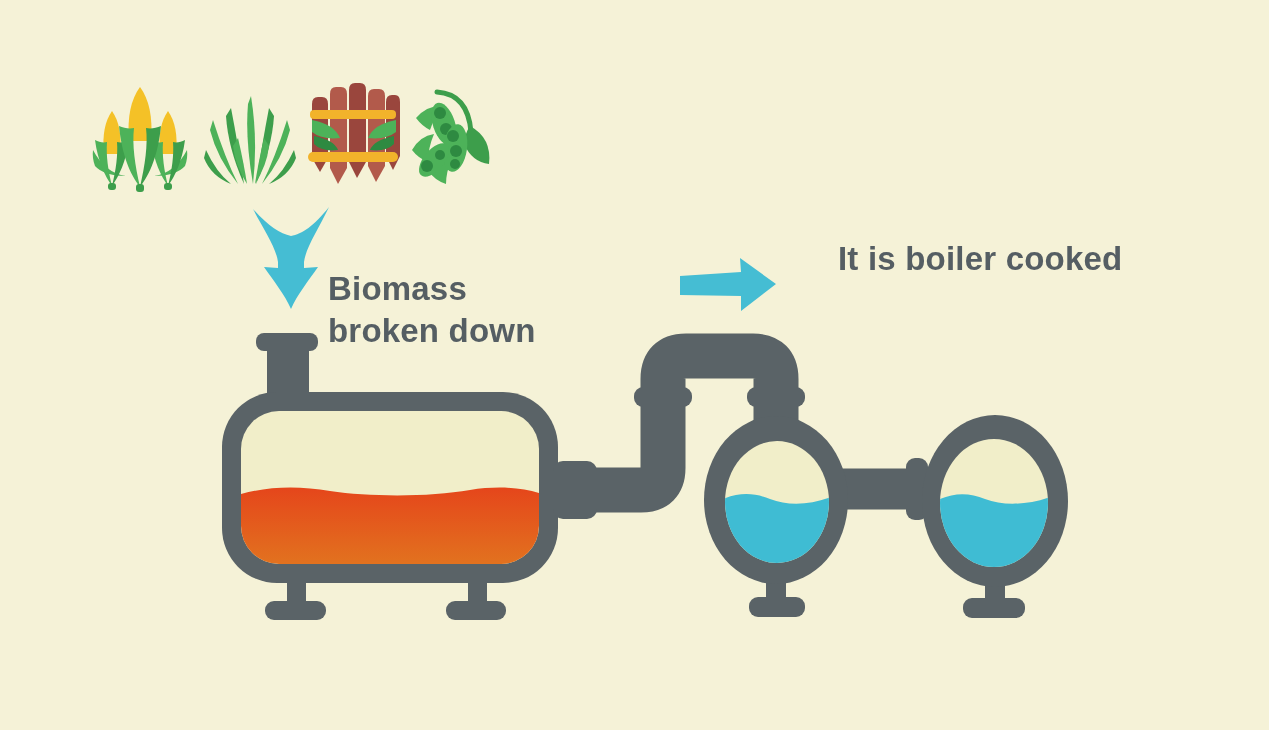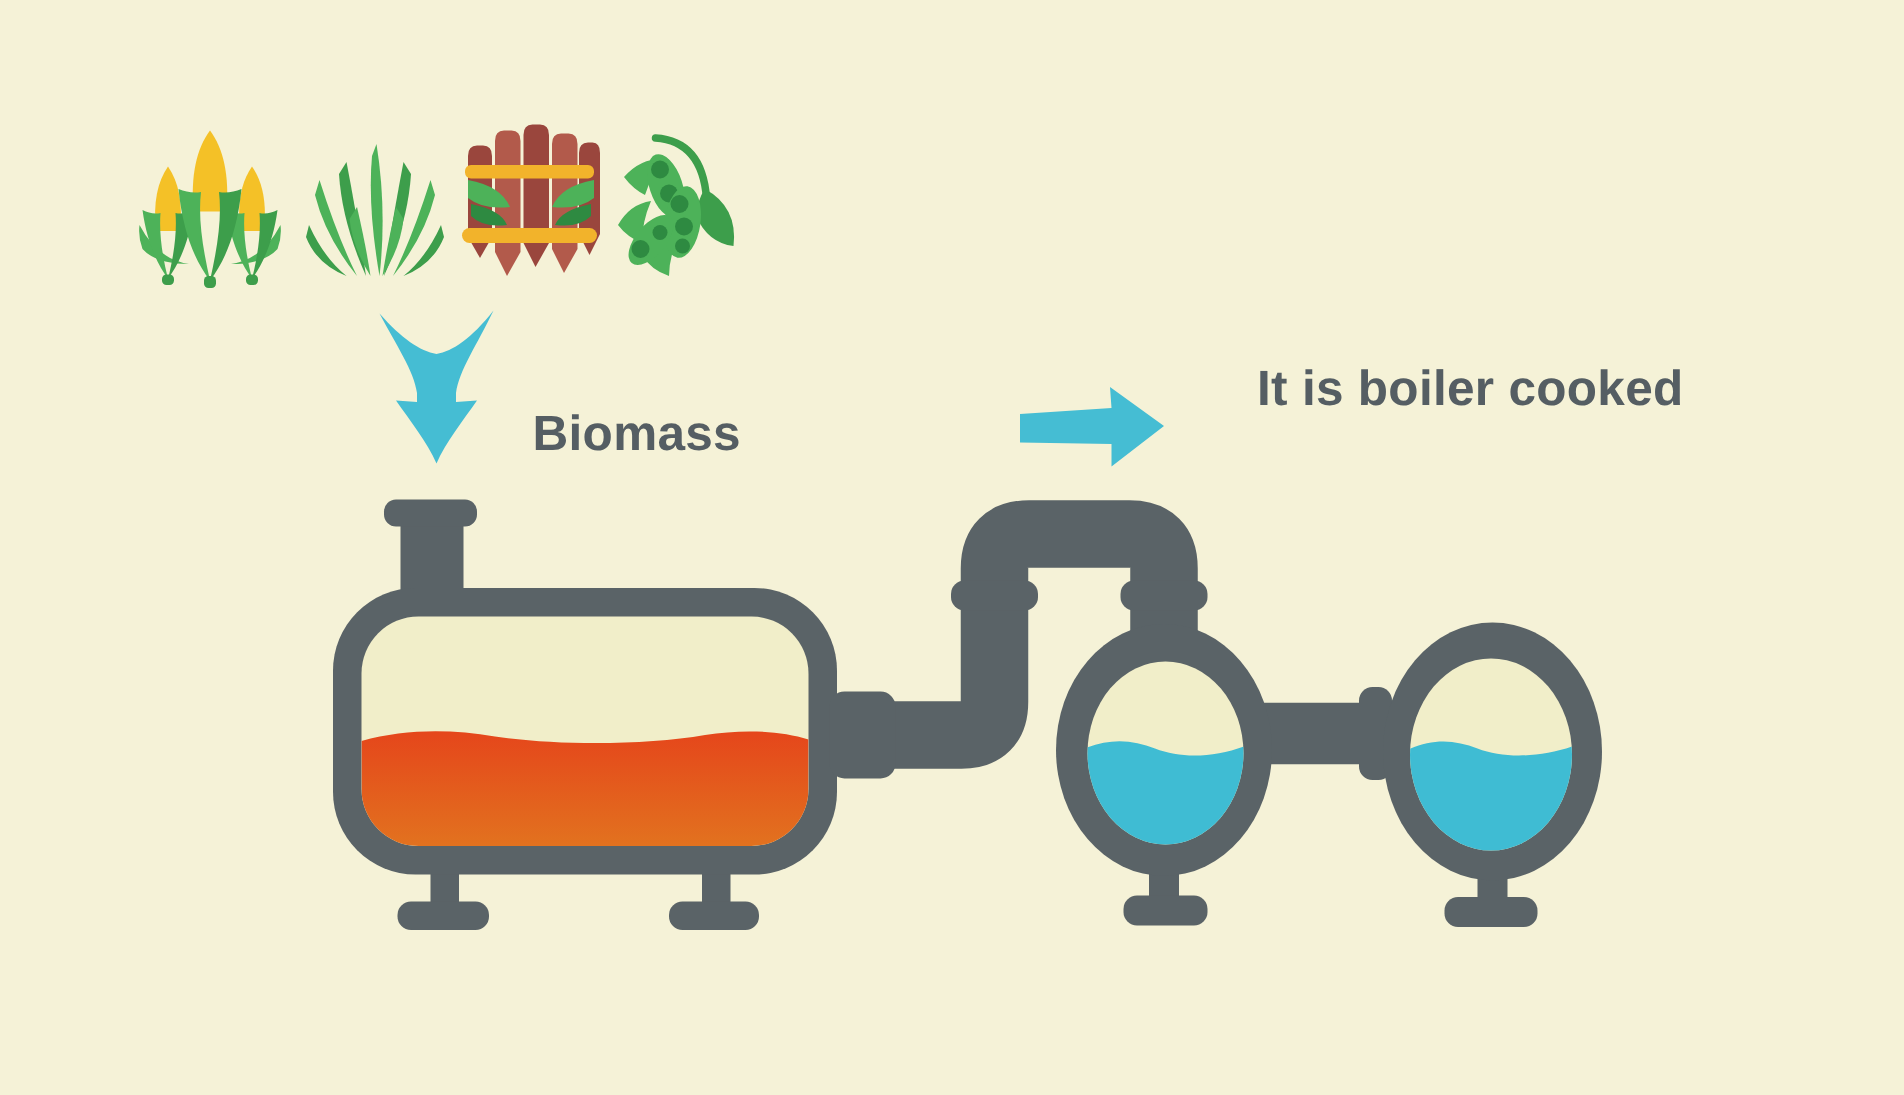--- a/index.html
+++ b/index.html
@@ -14,21 +14,21 @@
   .diagram-svg { position: absolute; left: 0; top: 0; }
   .label {
     position: absolute;
     font-weight: 700;
     font-size: 33px;
     line-height: 42px;
     color: var(--text, #555e63);
     letter-spacing: 0.2px;
     white-space: nowrap;
   }
-  .label-biomass { left: 355px; top: 268px; }
+  .label-biomass { left: 328px; top: 268px; }
   .label-boiler  { left: 838px; top: 238px; }
   .gray  { fill: var(--equipment_gray, #5a6367); }
   .grayst{ stroke: var(--equipment_gray, #5a6367); fill: none; }
   .cream { fill: var(--vessel_interior, #f1eec9); }
   .cyan  { fill: var(--liquid_cyan, #3fbcd3); }
   .arrowfill { fill: var(--arrow_cyan, #45bdd3); }
 </style>
 </head>
 <body>
 
@@ -170,19 +170,20 @@
       <circle fill="#2e8a41" cx="456" cy="151" r="6"></circle>
       <circle fill="#2e8a41" cx="455" cy="164" r="5"></circle>
       <ellipse fill="#4db259" cx="434" cy="160" rx="10" ry="20" transform="rotate(40 434 160)"></ellipse>
       <circle fill="#2e8a41" cx="427" cy="166" r="6"></circle>
       <circle fill="#2e8a41" cx="440" cy="155" r="5"></circle>
     </g>
   </svg>
 
   <div class="label label-biomass">
     <div>Biomass</div>
+    <div>broken down</div>
   </div>
 
   <div class="label label-boiler">
     <div>It is boiler cooked</div>
   </div>
 
 </div>
 
 </body></html>

